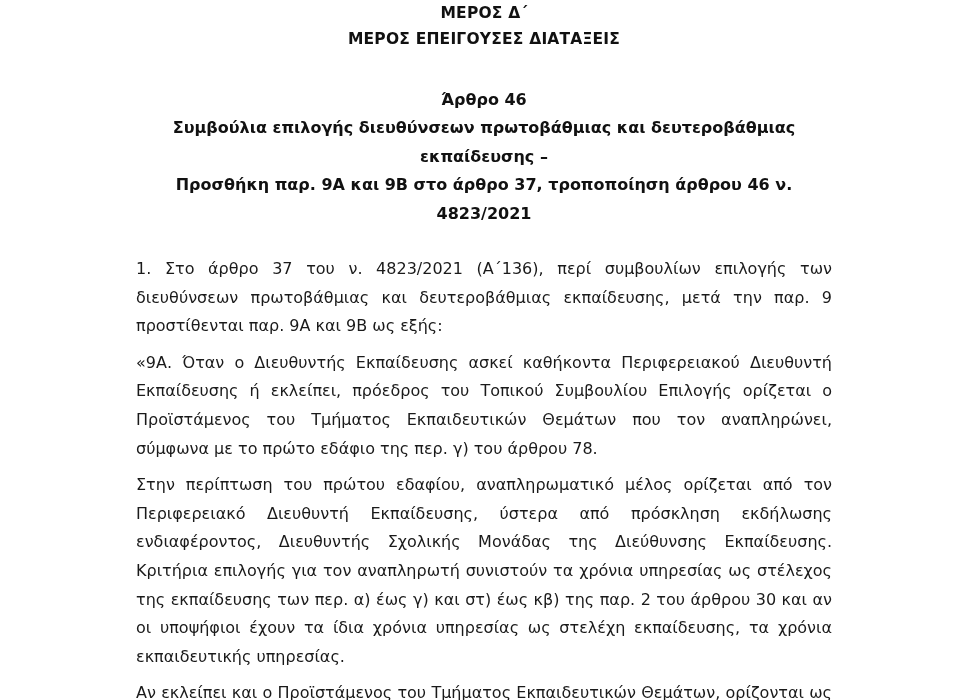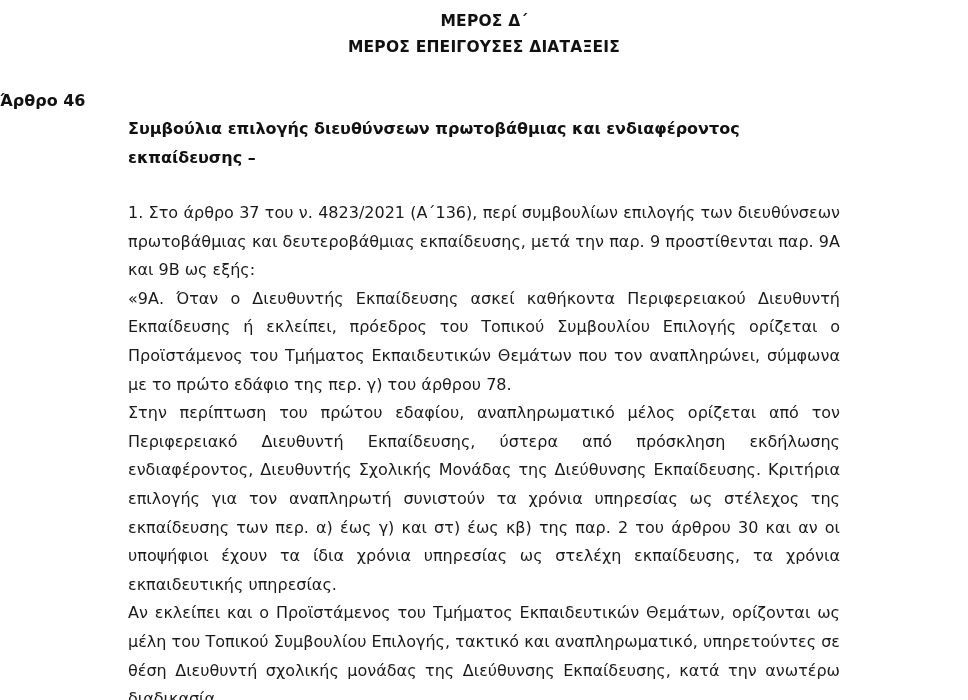--- a/index.html
+++ b/index.html
@@ -20,34 +20,34 @@
   .page {
     position: relative;
     width: 968px;
     height: 700px;
     background: #ffffff;
     box-sizing: border-box;
   }
 
   
   .title-block {
-    padding-top: 8px;
     text-align: center;
   }
   .title-line {
     font-size: 15.5px;
     font-weight: bold;
     line-height: 26px;
     letter-spacing: 0.2px;
     color: #111111;
   }
 
   
   .article-block {
-    margin-top: 27px;
+    margin-top: 34px;
+    text-align: center;
   }
   .article-number {
     font-size: 16px;
     font-weight: bold;
     line-height: 28px;
     color: #111111;
   }
   .article-title {
     margin: 0 auto;
     width: 712px;
@@ -61,42 +61,43 @@
   .body-block {
     margin: 0 auto;
     width: 712px;
     margin-top: 27px;
   }
   .para {
     font-size: 16px;
     line-height: 28.6px;
     text-align: justify;
     text-justify: inter-word;
-    margin: 0;
+    margin: 8px;
     color: #1a1a1a;
     hyphens: none;
   }
   .para.first-indent {
     text-indent: 0;
   }
   
 </style>
 </head>
 <body>
 
 <div class="page">
 
   <div class="title-block">
     <div class="title-line">ΜΕΡΟΣ Δ΄</div>
     <div class="title-line">ΜΕΡΟΣ ΕΠΕΙΓΟΥΣΕΣ ΔΙΑΤΑΞΕΙΣ</div>
   </div>
 
   <div class="article-block">
     <div class="article-number">Άρθρο 46</div>
-    <div class="article-title">Συμβούλια επιλογής διευθύνσεων πρωτοβάθμιας και ενδιαφέροντος εκπαίδευσης –</div>
+    <div class="article-title">Συμβούλια επιλογής διευθύνσεων πρωτοβάθμιας και δευτεροβάθμιας εκπαίδευσης –</div>
+    <div class="article-title">Προσθήκη παρ. 9Α και 9Β στο άρθρο 37, τροποποίηση άρθρου 46 ν. 4823/2021</div>
   </div>
 
   <div class="body-block">
     <p class="para first-indent">1. Στο άρθρο 37 του ν. 4823/2021 (Α΄136), περί συμβουλίων επιλογής των διευθύνσεων πρωτοβάθμιας και δευτεροβάθμιας εκπαίδευσης, μετά την παρ. 9 προστίθενται παρ. 9Α και 9Β ως εξής:</p>
     <p class="para">«9Α. Όταν ο Διευθυντής Εκπαίδευσης ασκεί καθήκοντα Περιφερειακού Διευθυντή Εκπαίδευσης ή εκλείπει, πρόεδρος του Τοπικού Συμβουλίου Επιλογής ορίζεται ο Προϊστάμενος του Τμήματος Εκπαιδευτικών Θεμάτων που τον αναπληρώνει, σύμφωνα με το πρώτο εδάφιο της περ. γ) του άρθρου 78.</p>
     <p class="para">Στην περίπτωση του πρώτου εδαφίου, αναπληρωματικό μέλος ορίζεται από τον Περιφερειακό Διευθυντή Εκπαίδευσης, ύστερα από πρόσκληση εκδήλωσης ενδιαφέροντος, Διευθυντής Σχολικής Μονάδας της Διεύθυνσης Εκπαίδευσης. Κριτήρια επιλογής για τον αναπληρωτή συνιστούν τα χρόνια υπηρεσίας ως στέλεχος της εκπαίδευσης των περ. α) έως γ) και στ) έως κβ) της παρ. 2 του άρθρου 30 και αν οι υποψήφιοι έχουν τα ίδια χρόνια υπηρεσίας ως στελέχη εκπαίδευσης, τα χρόνια εκπαιδευτικής υπηρεσίας.</p>
     <p class="para">Αν εκλείπει και ο Προϊστάμενος του Τμήματος Εκπαιδευτικών Θεμάτων, ορίζονται ως μέλη του Τοπικού Συμβουλίου Επιλογής, τακτικό και αναπληρωματικό, υπηρετούντες σε θέση Διευθυντή σχολικής μονάδας της Διεύθυνσης Εκπαίδευσης, κατά την ανωτέρω διαδικασία.</p>
   </div>
 
 </div>

